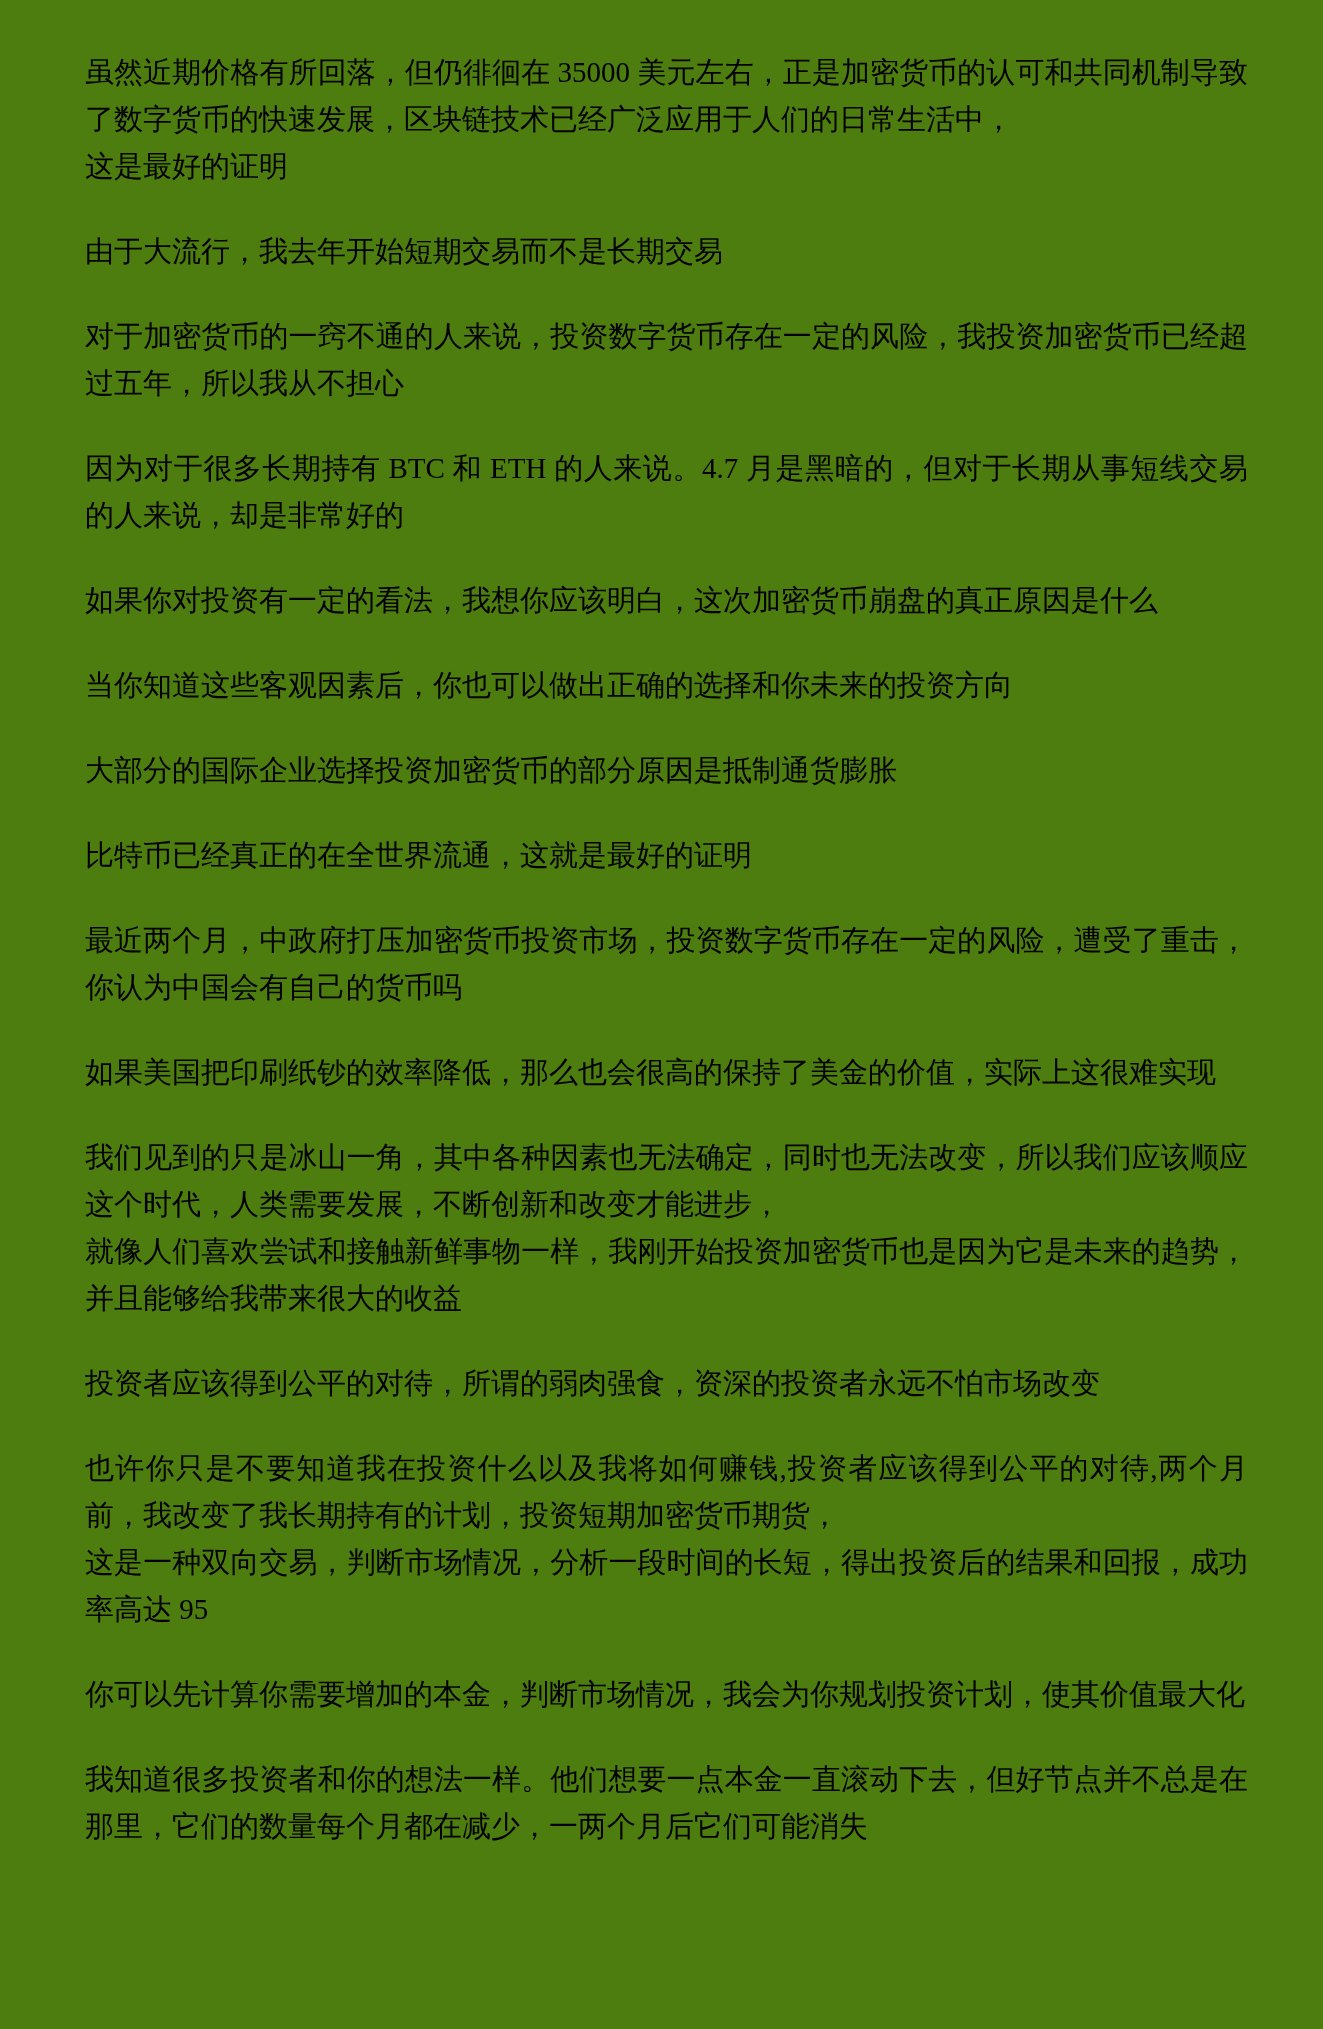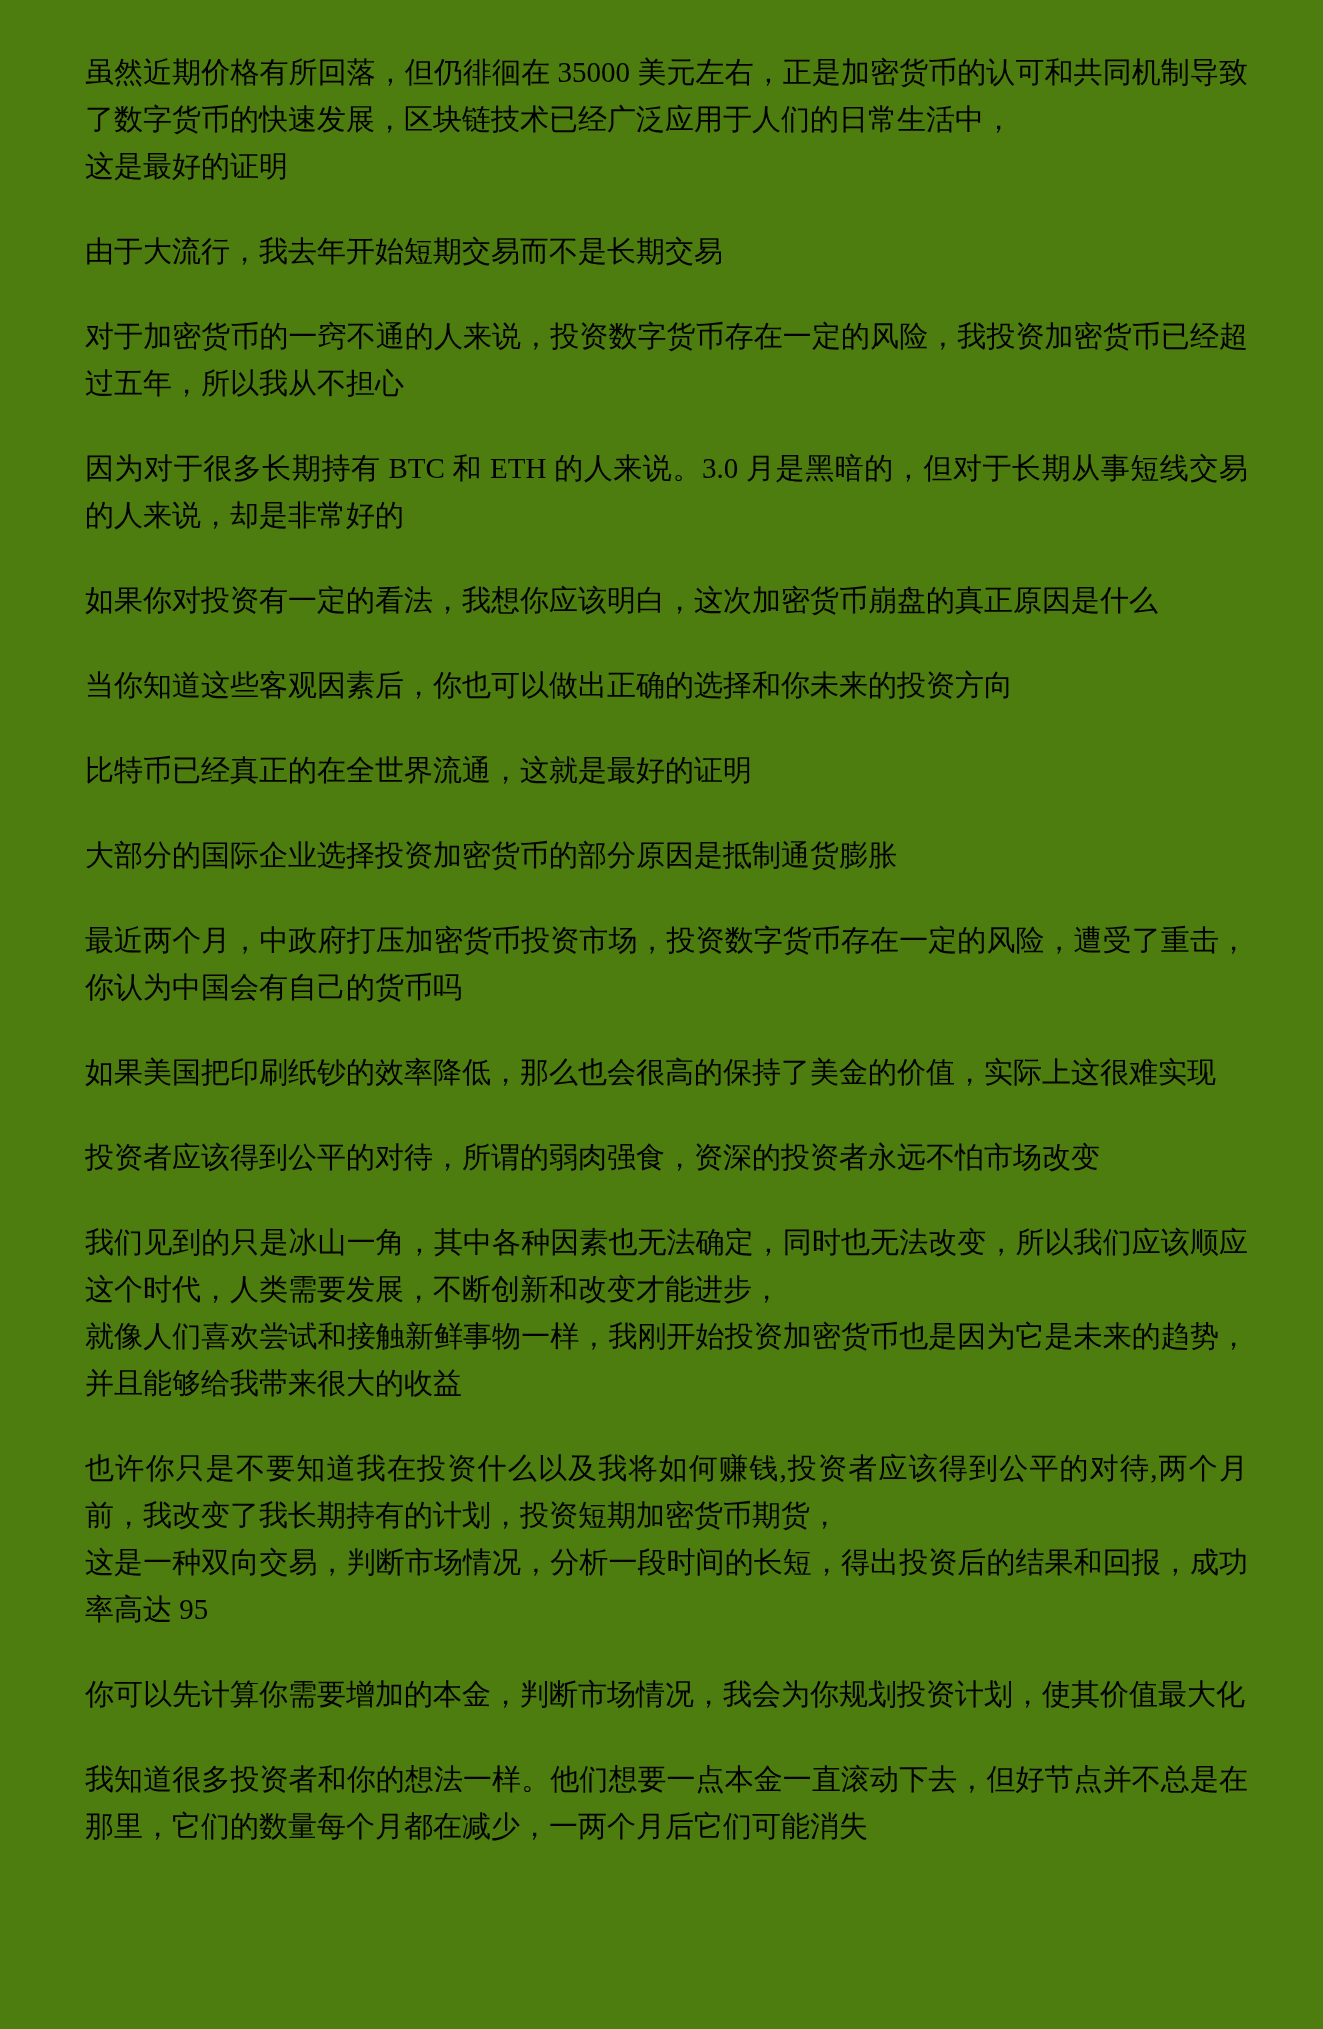--- a/index.html
+++ b/index.html
@@ -31,26 +31,26 @@
   }
 </style>
 </head>
 <body>
 
 <div class="page">
   <div class="content" id="doc-content">
       <p class="para"><span>虽然近期价格有所回落，但仍徘徊在 35000 美元左右，正是加密货币的认可和共同机制导致了数字货币的快速发展，区块链技术已经广泛应用于人们的日常生活中，</span><br><span>这是最好的证明</span></p>
       <p class="para"><span>由于大流行，我去年开始短期交易而不是长期交易</span></p>
       <p class="para"><span>对于加密货币的一窍不通的人来说，投资数字货币存在一定的风险，我投资加密货币已经超过五年，所以我从不担心</span></p>
-      <p class="para"><span>因为对于很多长期持有 BTC 和 ETH 的人来说。3.0 月是黑暗的，但对于长期从事短线交易的人来说，却是非常好的</span></p>
+      <p class="para"><span>因为对于很多长期持有 BTC 和 ETH 的人来说。4.7 月是黑暗的，但对于长期从事短线交易的人来说，却是非常好的</span></p>
       <p class="para"><span>如果你对投资有一定的看法，我想你应该明白，这次加密货币崩盘的真正原因是什么</span></p>
       <p class="para"><span>当你知道这些客观因素后，你也可以做出正确的选择和你未来的投资方向</span></p>
+      <p class="para"><span>大部分的国际企业选择投资加密货币的部分原因是抵制通货膨胀</span></p>
       <p class="para"><span>比特币已经真正的在全世界流通，这就是最好的证明</span></p>
-      <p class="para"><span>大部分的国际企业选择投资加密货币的部分原因是抵制通货膨胀</span></p>
       <p class="para"><span>最近两个月，中政府打压加密货币投资市场，投资数字货币存在一定的风险，遭受了重击，你认为中国会有自己的货币吗</span></p>
       <p class="para"><span>如果美国把印刷纸钞的效率降低，那么也会很高的保持了美金的价值，实际上这很难实现</span></p>
+      <p class="para"><span>我们见到的只是冰山一角，其中各种因素也无法确定，同时也无法改变，所以我们应该顺应这个时代，人类需要发展，不断创新和改变才能进步，</span><br><span>就像人们喜欢尝试和接触新鲜事物一样，我刚开始投资加密货币也是因为它是未来的趋势，并且能够给我带来很大的收益</span></p>
       <p class="para"><span>投资者应该得到公平的对待，所谓的弱肉强食，资深的投资者永远不怕市场改变</span></p>
-      <p class="para"><span>我们见到的只是冰山一角，其中各种因素也无法确定，同时也无法改变，所以我们应该顺应这个时代，人类需要发展，不断创新和改变才能进步，</span><br><span>就像人们喜欢尝试和接触新鲜事物一样，我刚开始投资加密货币也是因为它是未来的趋势，并且能够给我带来很大的收益</span></p>
       <p class="para"><span>也许你只是不要知道我在投资什么以及我将如何赚钱,投资者应该得到公平的对待,两个月前，我改变了我长期持有的计划，投资短期加密货币期货，</span><br><span>这是一种双向交易，判断市场情况，分析一段时间的长短，得出投资后的结果和回报，成功率高达 95</span></p>
       <p class="para"><span>你可以先计算你需要增加的本金，判断市场情况，我会为你规划投资计划，使其价值最大化</span></p>
       <p class="para"><span>我知道很多投资者和你的想法一样。他们想要一点本金一直滚动下去，但好节点并不总是在那里，它们的数量每个月都在减少，一两个月后它们可能消失</span></p>
     </div>
 </div>
 
 </body></html>

